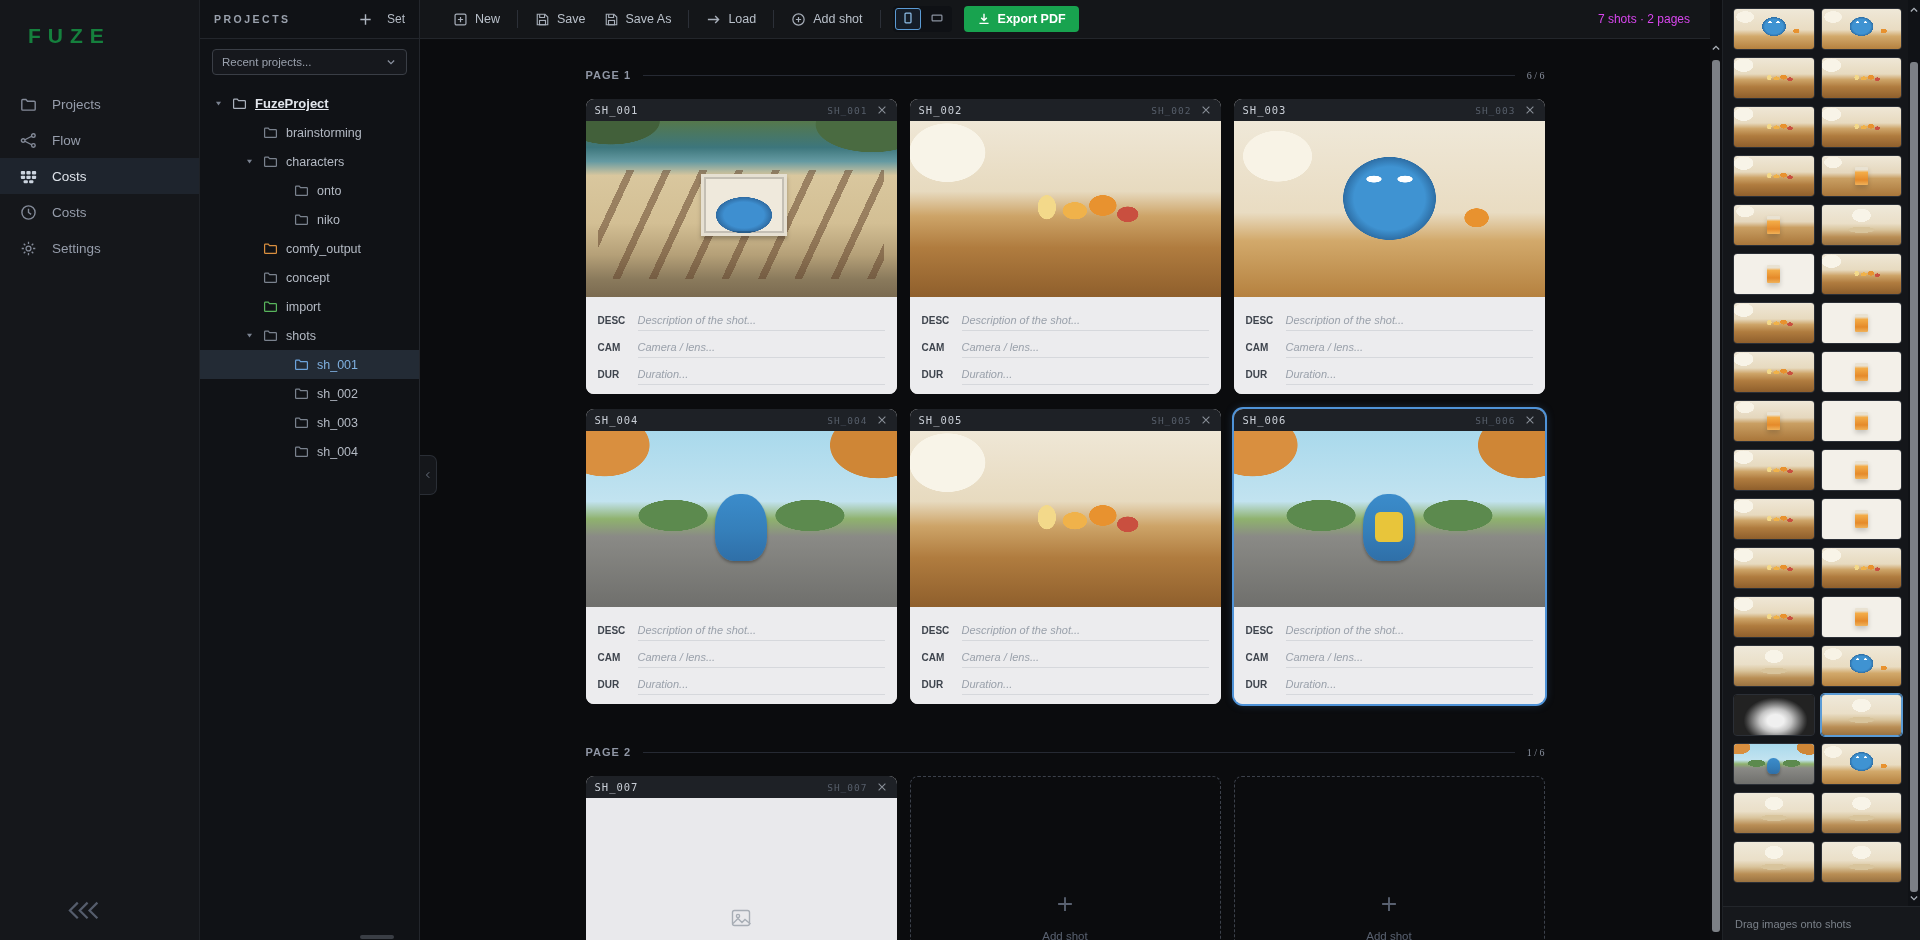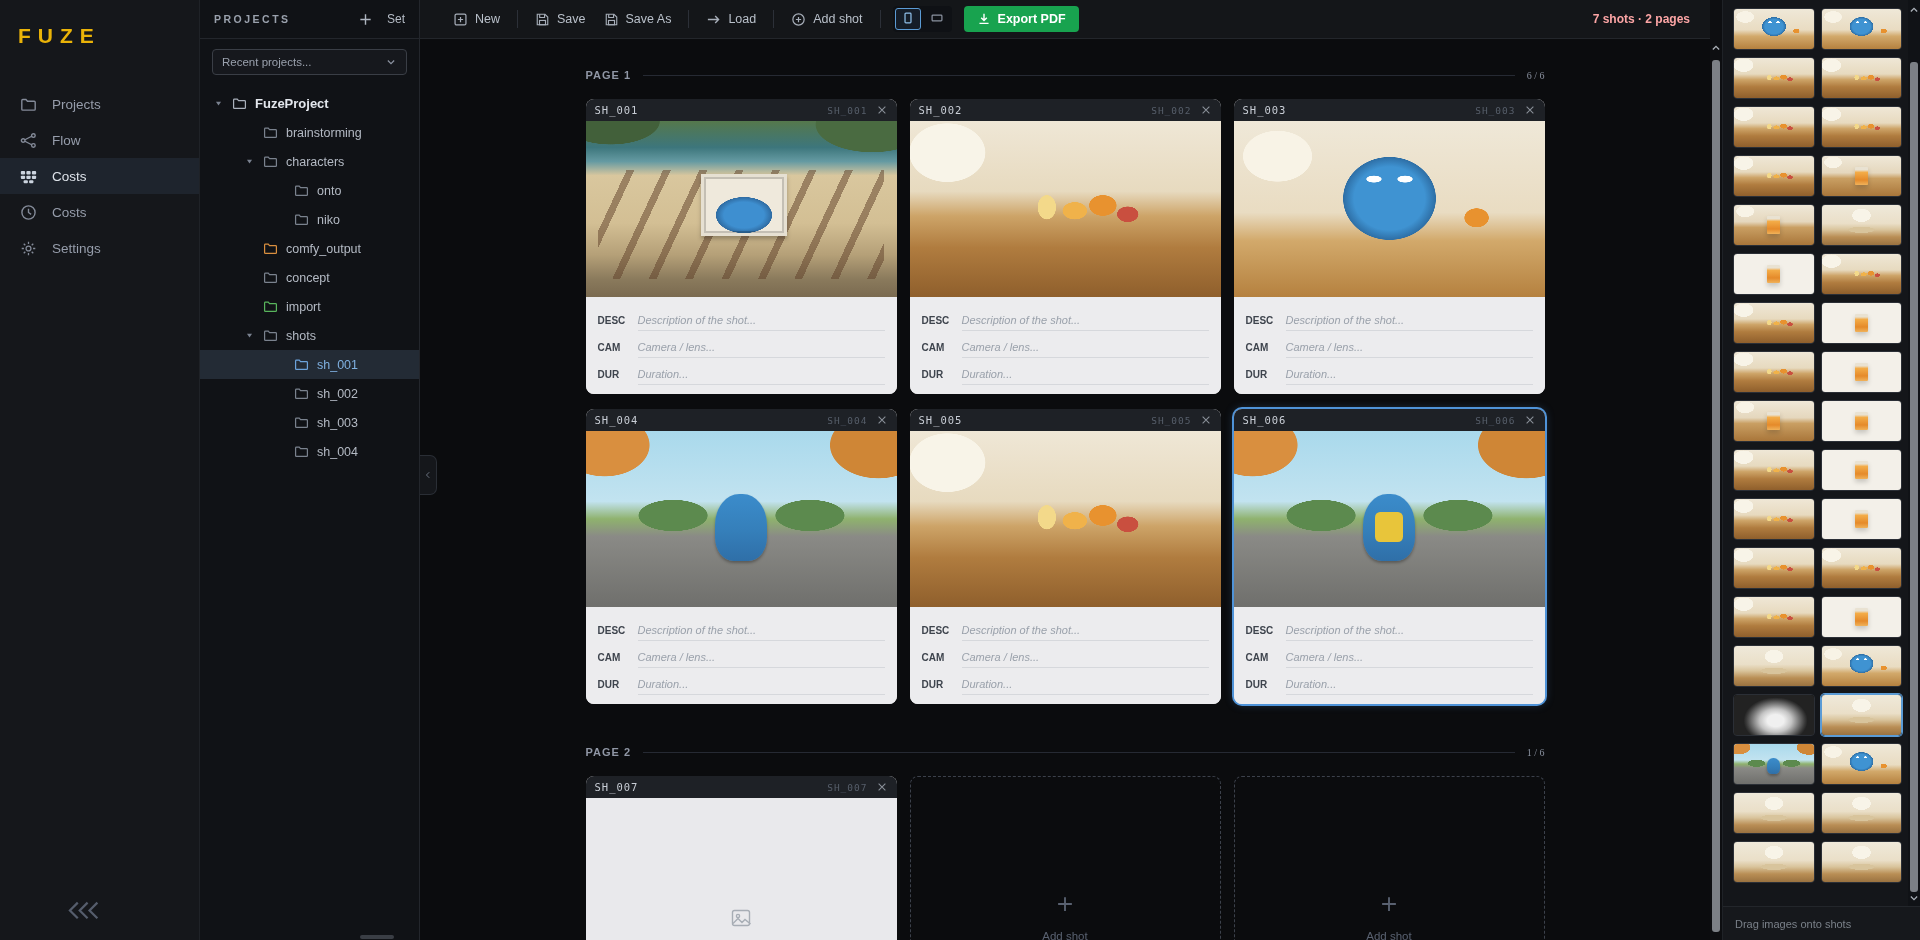--- a/index.html
+++ b/index.html
@@ -2,21 +2,21 @@
 <html><head>
 <meta charset="utf-8">
 <style>
   * { margin:0; padding:0; box-sizing:border-box; }
   html,body { width:1920px; height:940px; overflow:hidden; }
   body { background:#0b0c0e; font-family:"Liberation Sans", sans-serif; color:#ccd2da; font-size:13px; }
   .app { display:flex; width:1920px; height:940px; }
 
   
   .nav { width:200px; background:#15171b; border-right:1px solid #1f2227; position:relative; flex:0 0 200px; }
-  .logo { padding:24px 18px 10px 18px; font-size:21px; font-weight:bold; letter-spacing:7px; color:#eab308; }
+  .logo { padding:24px 18px 10px 28px; font-size:21px; font-weight:bold; letter-spacing:7px; color:#15803d; }
   .nav-list { margin-top:28px; display:flex; flex-direction:column; }
   .nav-item { height:36px; display:flex; align-items:center; gap:15px; padding-left:20px; color:#969dab; cursor:pointer; }
   .nav-item .nicon { width:17px; height:17px; color:#848b99; flex:0 0 17px; }
   .nav-item .nicon svg { width:100%; height:100%; display:block; }
   .nav-item.active { background:#1e242d; color:#dde2e9; }
   .nav-item.active .nicon { color:#ccd4df; }
   .nav-item span.nlabel { font-size:13.5px; }
   .nav-collapse { position:absolute; bottom:22px; left:66px; width:34px; height:18px; color:#555d6c; cursor:pointer; }
   .nav-collapse svg { width:100%; height:100%; }
 
@@ -30,50 +30,50 @@
   .pp-select { margin:10px 12px 4px 12px; height:26px; border:1px solid #3a3e46; border-radius:4px; background:#16181d; display:flex; align-items:center; padding:0 9px; color:#9aa1ad; font-size:11.5px; cursor:pointer; }
   .pp-select .sel-label { flex:1; }
   .pp-select .chev { width:12px; height:12px; color:#8b92a0; }
   .pp-select .chev svg { width:100%; height:100%; }
   .tree { margin-top:10px; flex:1; overflow:hidden; }
   .trow { height:29px; display:flex; align-items:center; gap:0; cursor:pointer; color:#b4bac4; font-size:12.5px; }
   .trow .caret { width:18px; height:9px; color:#7a8290; flex:0 0 18px; display:flex; align-items:center; }
   .trow .caret svg { width:9px; height:9px; }
   .trow .ficon { width:15px; height:15px; margin-right:8px; flex:0 0 15px; }
   .trow .ficon svg { width:100%; height:100%; display:block; }
-  .trow.root .tlabel { font-weight:bold; color:#e3e7ed; font-size:13px; }
+  .trow.root .tlabel { font-weight:bold; color:#e3e7ed; font-size:13px;text-decoration:underline; }
   .trow.selected { background:#232b35; color:#7fb0e0; }
   .pp-hscroll { position:absolute; bottom:1px; left:160px; width:34px; height:4px; background:#3a3e45; border-radius:2px; }
 
   
   .main { width:1290px; flex:0 0 1290px; display:flex; flex-direction:column; position:relative; background:#0b0c0e; }
   .toolbar { height:39px; background:#141619; border-bottom:1px solid #23262b; display:flex; align-items:center; padding:0 14px 0 24px; flex:0 0 39px; }
   .tb-btn { display:flex; align-items:center; gap:7px; color:#b9c0ca; font-size:12.5px; padding:5px 9px; border-radius:4px; cursor:pointer; white-space:nowrap; }
   .tb-btn .ticon { width:15px; height:15px; color:#a7aeb9; }
   .tb-btn .ticon svg { width:100%; height:100%; display:block; }
   .tb-sep { width:1px; height:18px; background:#2c3038; margin:0 8px; }
   .tb-toggles { display:flex; gap:3px; background:#0f1115; border-radius:4px; padding:2px; margin-left:4px; }
   .tb-toggle { width:26px; height:22px; display:flex; align-items:center; justify-content:center; border-radius:3px; border:1px solid transparent; color:#8b92a0; cursor:pointer; }
   .tb-toggle svg { width:14px; height:14px; }
   .tb-toggle.active { border-color:#5b9bd5; color:#8fc0ea; background:#151d28; }
   .tb-export { margin-left:12px; display:flex; align-items:center; gap:7px; background:#18a34f; color:#ffffff; font-size:12.5px; font-weight:bold; padding:6px 13px; border-radius:4px; cursor:pointer; white-space:nowrap; }
   .tb-export .ticon { width:14px; height:14px; color:#fff; }
   .tb-export .ticon svg { width:100%; height:100%; }
-  .tb-summary { margin-left:auto; color:#fca5a5; font-size:12px; padding-right:6px; white-space:nowrap;font-weight:bold; }
+  .tb-summary { margin-left:auto; color:#d946ef; font-size:12px; padding-right:6px; white-space:nowrap; }
 
   
   .strip { flex:1; overflow:hidden; position:relative; }
   .strip-inner { width:959px; margin:30px auto 0 auto; }
   .page-header { display:flex; align-items:center; gap:12px; margin-bottom:18px;justify-content:center; }
   .page-label { font-size:11px; font-weight:bold; letter-spacing:1px; color:#9097a5; }
   .page-line { flex:1; height:1px; background:#262a33; }
   .page-count { font-size:10px; color:#8b92a0; font-family:Liberation Serif, serif; }
   .cards { display:flex; flex-wrap:wrap; gap:15px 13px; margin-bottom:42px; }
   .card { width:311px; border-radius:8px; background:#ececee; overflow:hidden; position:relative; }
-  .card.selected { box-shadow:0 0 0 2px #4f93d8, 0 0 10px rgba(79,147,216,.35); }
+  .card.selected { box-shadow:0 0 0 2px #4f93d8, 0 0 10px rgba(79,147,216,.35);border-radius:9px; }
   .card-head { height:22px; background:#1e2126; display:flex; align-items:center; padding:0 9px; gap:8px; }
   .card-id { font-family:"DejaVu Sans Mono", monospace; font-size:10.5px; letter-spacing:1px; color:#c9ced6; flex:1; }
   .card-id-r { font-family:"DejaVu Sans Mono", monospace; font-size:9.5px; letter-spacing:1px; color:#565e6a; }
   .card-x { width:12px; height:12px; color:#8a9099; cursor:pointer; }
   .card-x svg { width:100%; height:100%; }
   .card-img { height:176px; position:relative; overflow:hidden; }
   .card-fields { background:#ececee; padding:7px 12px 9px 12px; }
   .f-row { display:flex; align-items:flex-end; height:27px; gap:10px; }
   .f-label { font-size:10px; font-weight:bold; color:#3e444d; width:30px; padding-bottom:5px; }
   .f-value { flex:1; font-style:italic; font-size:11px; color:#9aa1ab; border-bottom:1px solid #d6d8dc; padding-bottom:4px; cursor:text; }

